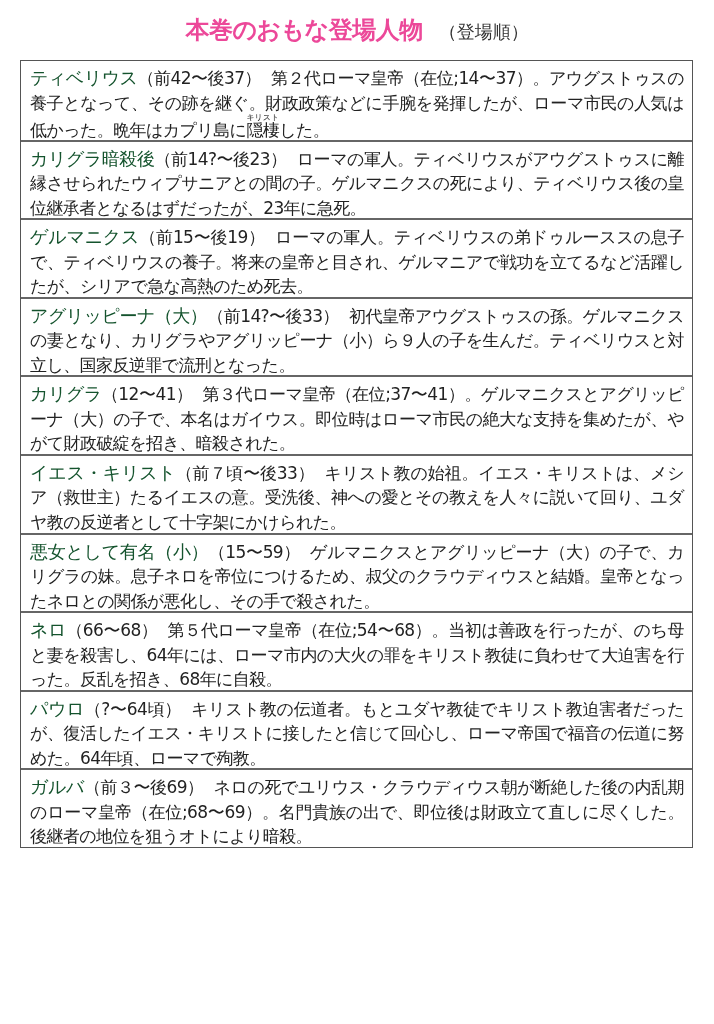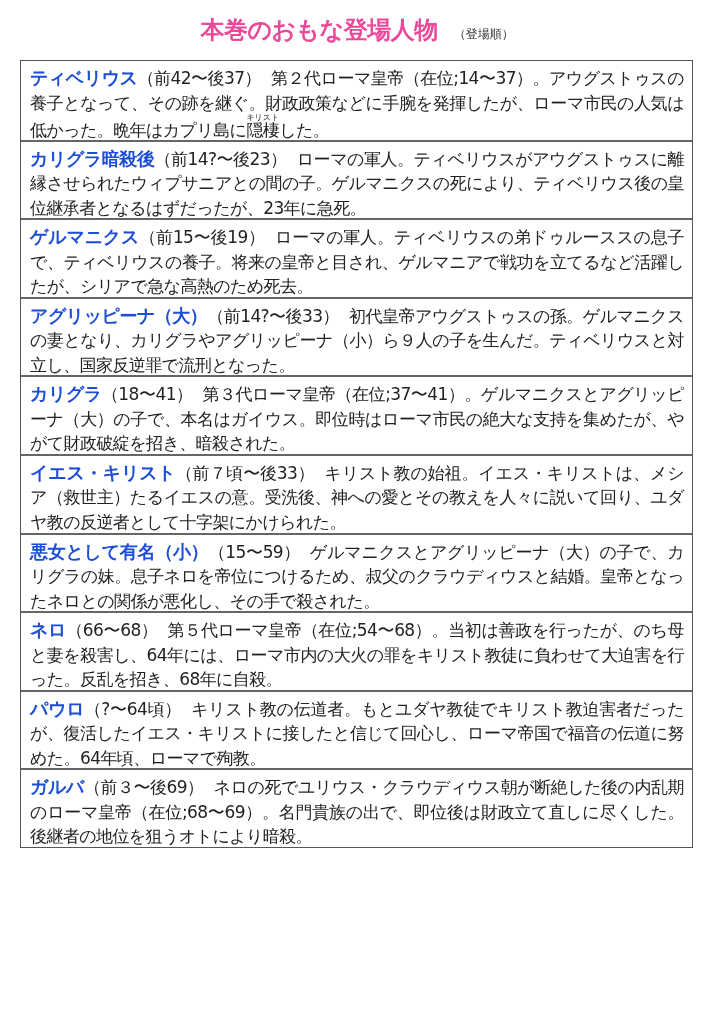--- a/index.html
+++ b/index.html
@@ -23,21 +23,21 @@
     text-align: center;
     white-space: nowrap;
   }
   .title-main {
     font-size: 24px;
     font-weight: bold;
     letter-spacing: -0.5px;
     color: #ec4899;
   }
   .title-sub {
-    font-size: 12px;
+    font-size: 18px;
     font-weight: normal;
     color: #333;
     margin-left: 16px;
   }
   .box {
     position: absolute;
     left: 20px;
     top: 60px;
     width: 673px;
     border: 1.5px solid #555555;
@@ -50,23 +50,23 @@
     padding: 5px 8px 0 9px;
     font-size: 17px;
     line-height: 24.5px;
     letter-spacing: -0.6px;
     color: #222;
     overflow: hidden;
     text-align: justify;
   }
   .entry:first-child { border-top: none; }
   .name {
-    font-weight: bold;
+    font-weight: normal;
     font-size: 18px;
-    color: #1d4ed8;
+    color: #14532d;
   }
   .dates {
     font-weight: normal;
     margin-right: 10px;
   }
   ruby rt {
     font-size: 8px;
     letter-spacing: 0;
   }
 </style>
@@ -90,21 +90,21 @@
 
   <div class="entry">
     <span class="name">ゲルマニクス</span><span class="dates">（前15〜後19）</span><span>ローマの軍人。ティベリウスの弟ドゥルーススの息子で、ティベリウスの養子。将来の皇帝と目され、ゲルマニアで戦功を立てるなど活躍したが、シリアで急な高熱のため死去。</span>
   </div>
 
   <div class="entry">
     <span class="name">アグリッピーナ（大）</span><span class="dates">（前14?〜後33）</span><span>初代皇帝アウグストゥスの孫。ゲルマニクスの妻となり、カリグラやアグリッピーナ（小）ら９人の子を生んだ。ティベリウスと対立し、国家反逆罪で流刑となった。</span>
   </div>
 
   <div class="entry">
-    <span class="name">カリグラ</span><span class="dates">（18〜41）</span><span>第３代ローマ皇帝（在位;37〜41）。ゲルマニクスとアグリッピーナ（大）の子で、本名はガイウス。即位時はローマ市民の絶大な支持を集めたが、やがて財政破綻を招き、暗殺された。</span>
+    <span class="name">カリグラ</span><span class="dates">（12〜41）</span><span>第３代ローマ皇帝（在位;37〜41）。ゲルマニクスとアグリッピーナ（大）の子で、本名はガイウス。即位時はローマ市民の絶大な支持を集めたが、やがて財政破綻を招き、暗殺された。</span>
   </div>
 
   <div class="entry">
     <span class="name">イエス・キリスト</span><span class="dates">（前７頃〜後33）</span><span>キリスト教の始祖。イエス・キリストは、メシア（救世主）たるイエスの意。受洗後、神への愛とその教えを人々に説いて回り、ユダヤ教の反逆者として十字架にかけられた。</span>
   </div>
 
 
   <div class="entry">
     <span class="name">悪女として有名（小）</span><span class="dates">（15〜59）</span><span>ゲルマニクスとアグリッピーナ（大）の子で、カリグラの妹。息子ネロを帝位につけるため、叔父のクラウディウスと結婚。皇帝となったネロとの関係が悪化し、その手で殺された。</span>
   </div>

